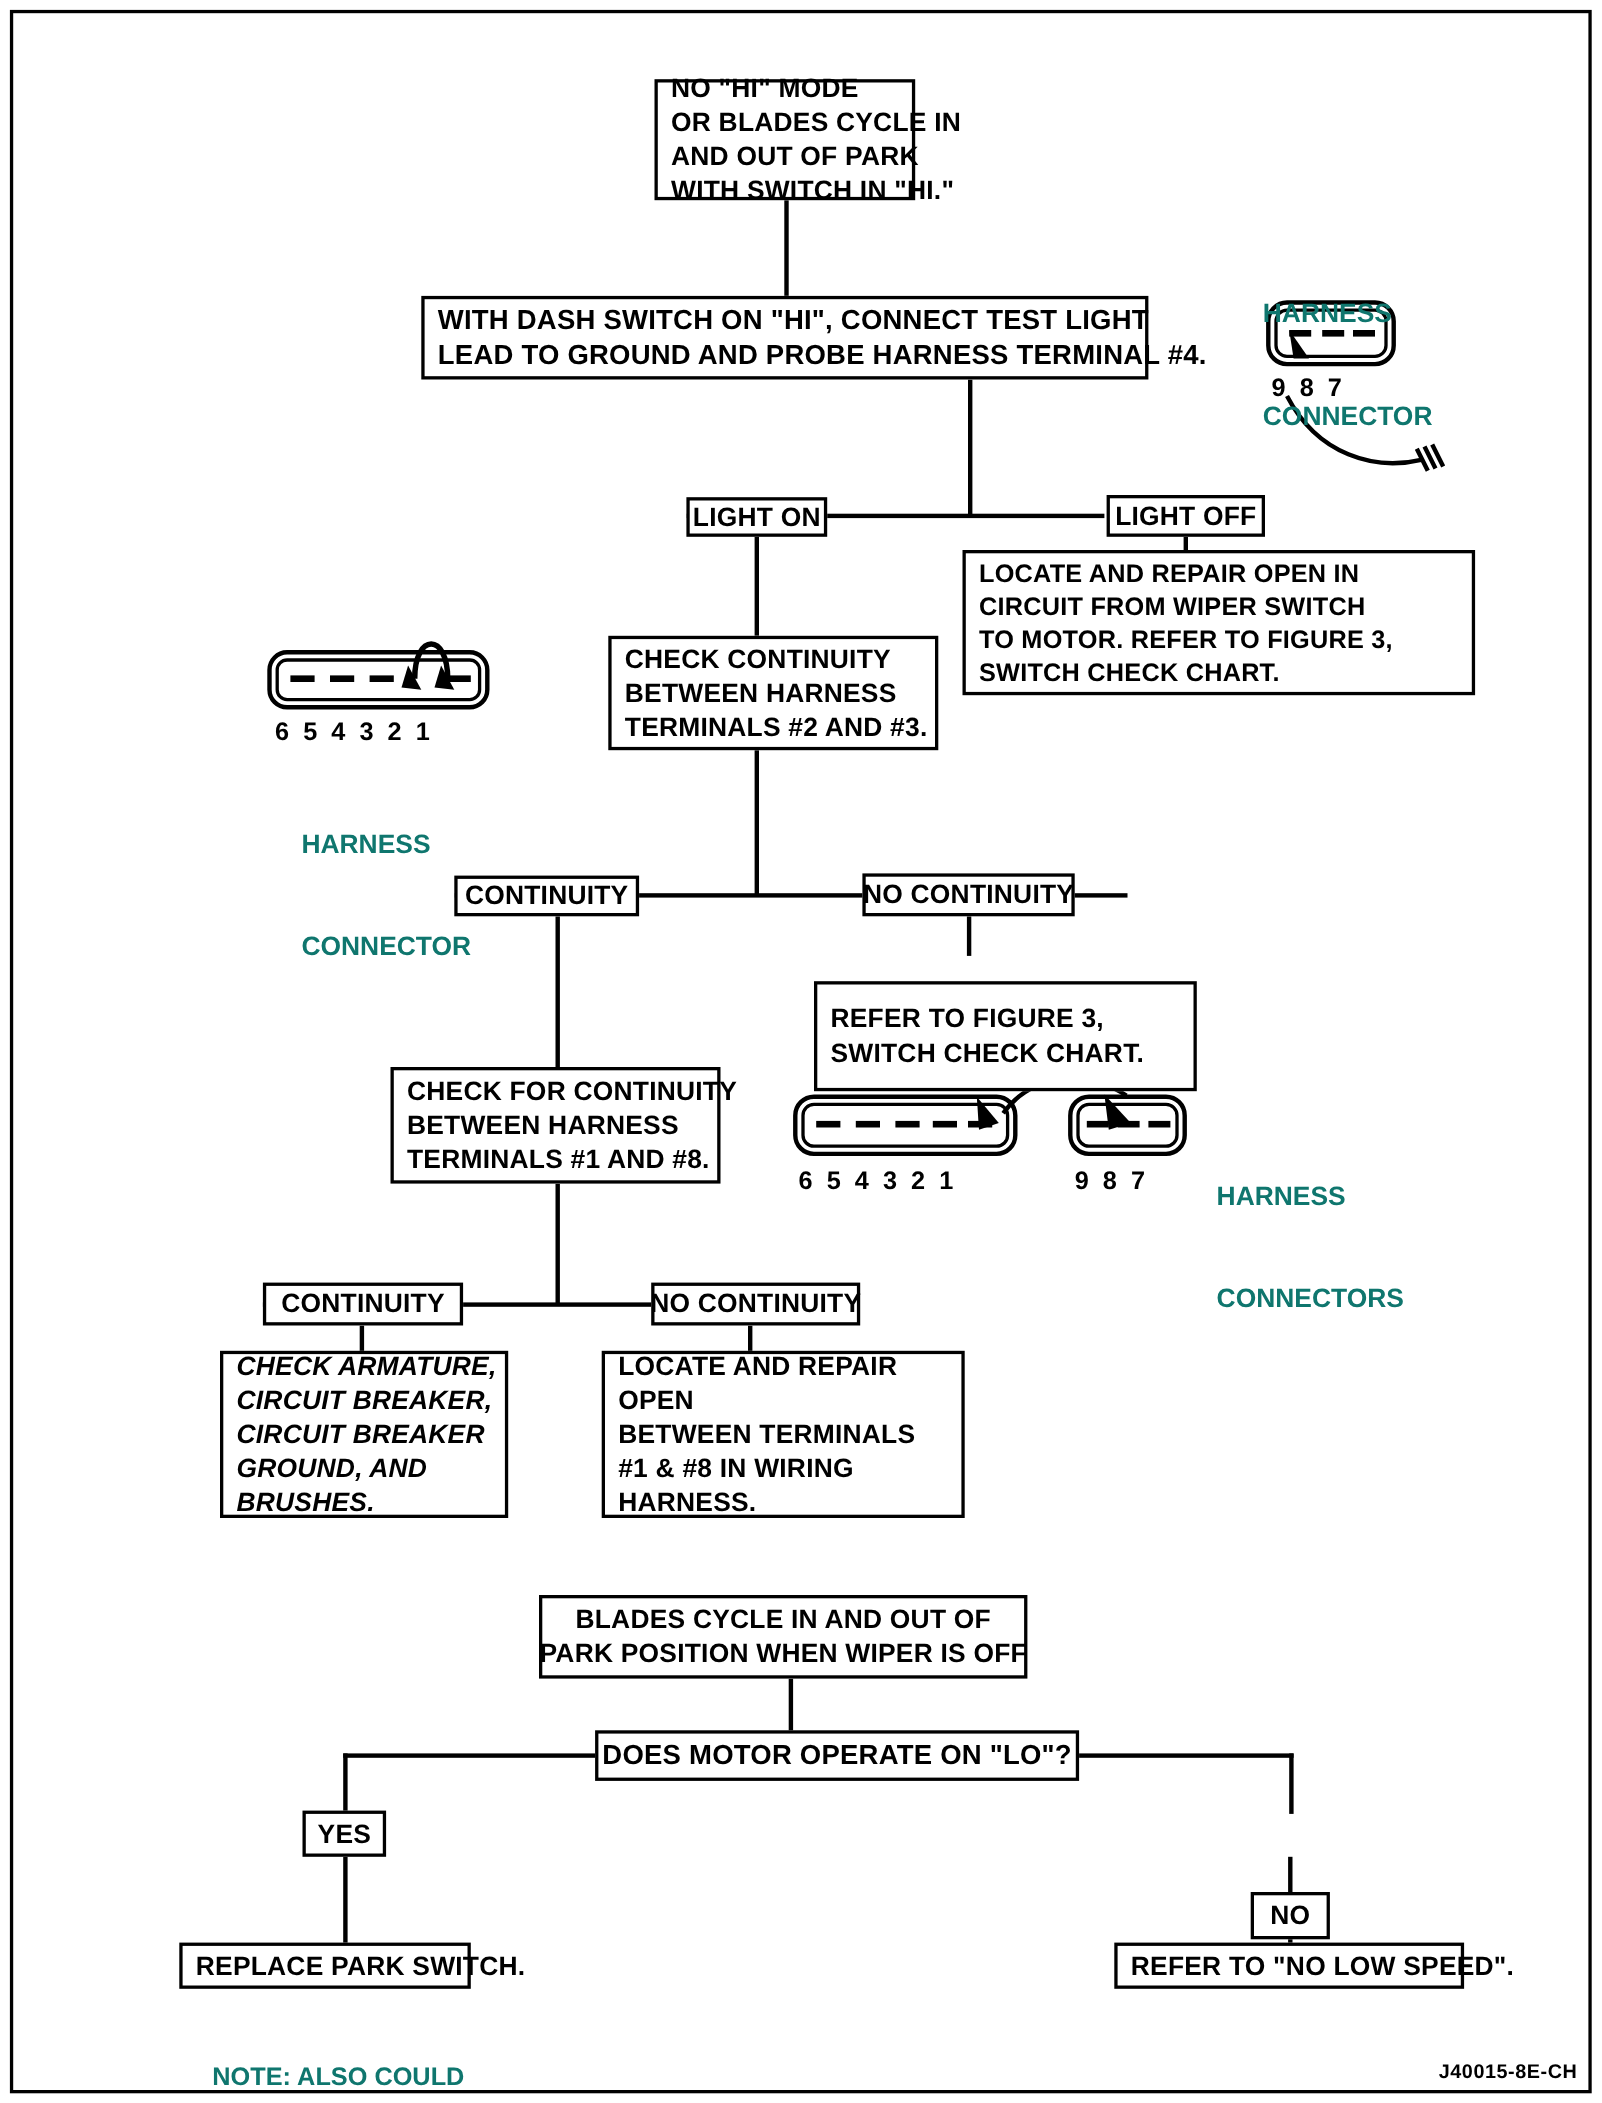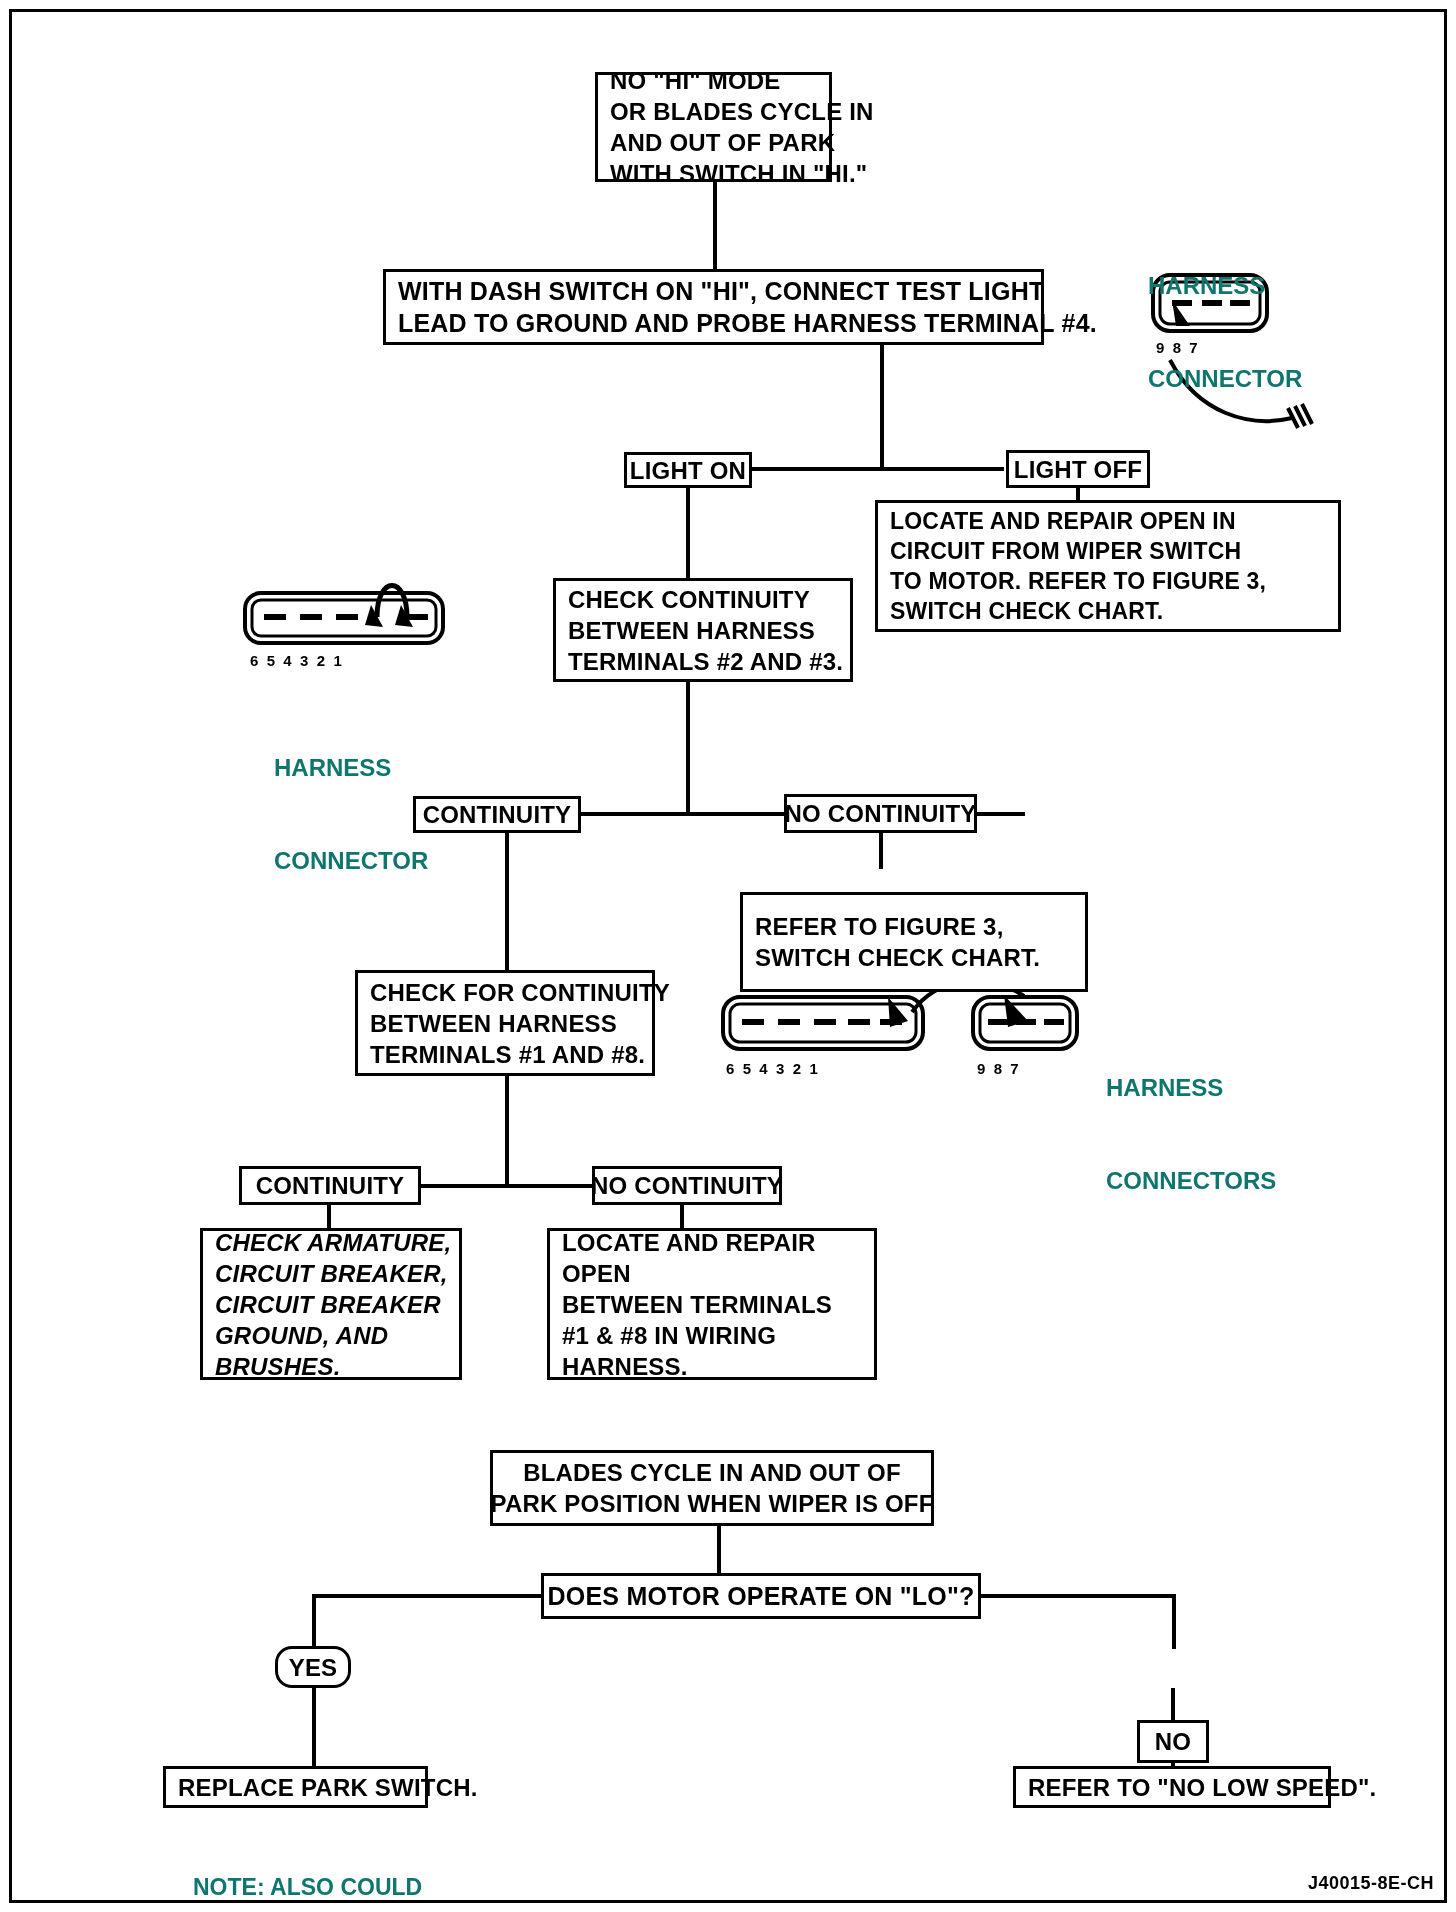--- a/index.html
+++ b/index.html
@@ -60,21 +60,21 @@
     white-space:pre;
     z-index:6;
   }
   .lbl .ln{display:block;}
 
   
   .conn{position:absolute;z-index:4;}
   .pinrow{
     position:absolute;
     font-weight:bold;
-    font-size:15px;
+    font-size:23px;
     color:#000;
     letter-spacing:0;
     white-space:pre;
     z-index:6;
   }
 
   
   #figcode{
     position:absolute;
     right:22px;
@@ -252,21 +252,21 @@
     <span class="ln">PARK POSITION WHEN WIPER IS OFF</span>
   </div>
   <div class="ln-v" style="left:717px;top:1526px;height:48px;"></div>
 
   <div class="box center fs25" style="left:541px;top:1573px;width:440px;height:46px;">
     <span class="ln">DOES MOTOR OPERATE ON "LO"?</span>
   </div>
 
   <div class="ln-h" style="left:312px;top:1594px;width:232px;"></div>
   <div class="ln-v" style="left:312px;top:1594px;height:55px;"></div>
-  <div class="box center fs24" style="left:275px;top:1646px;width:76px;height:42px;border-radius:17px;">
+  <div class="box center fs24" style="left:275px;top:1646px;width:76px;height:42px;">
     <span class="ln">YES</span>
   </div>
   <div class="ln-v" style="left:312px;top:1688px;height:82px;"></div>
   <div class="box pad left fs24" style="left:163px;top:1766px;width:265px;height:42px;">
     <span class="ln">REPLACE PARK SWITCH.</span>
   </div>
 
   <div class="ln-h" style="left:978px;top:1594px;width:198px;"></div>
   <div class="ln-v" style="left:1172px;top:1594px;height:55px;"></div>
   <div class="box center fs24" style="left:1137px;top:1720px;width:72px;height:43px;">

